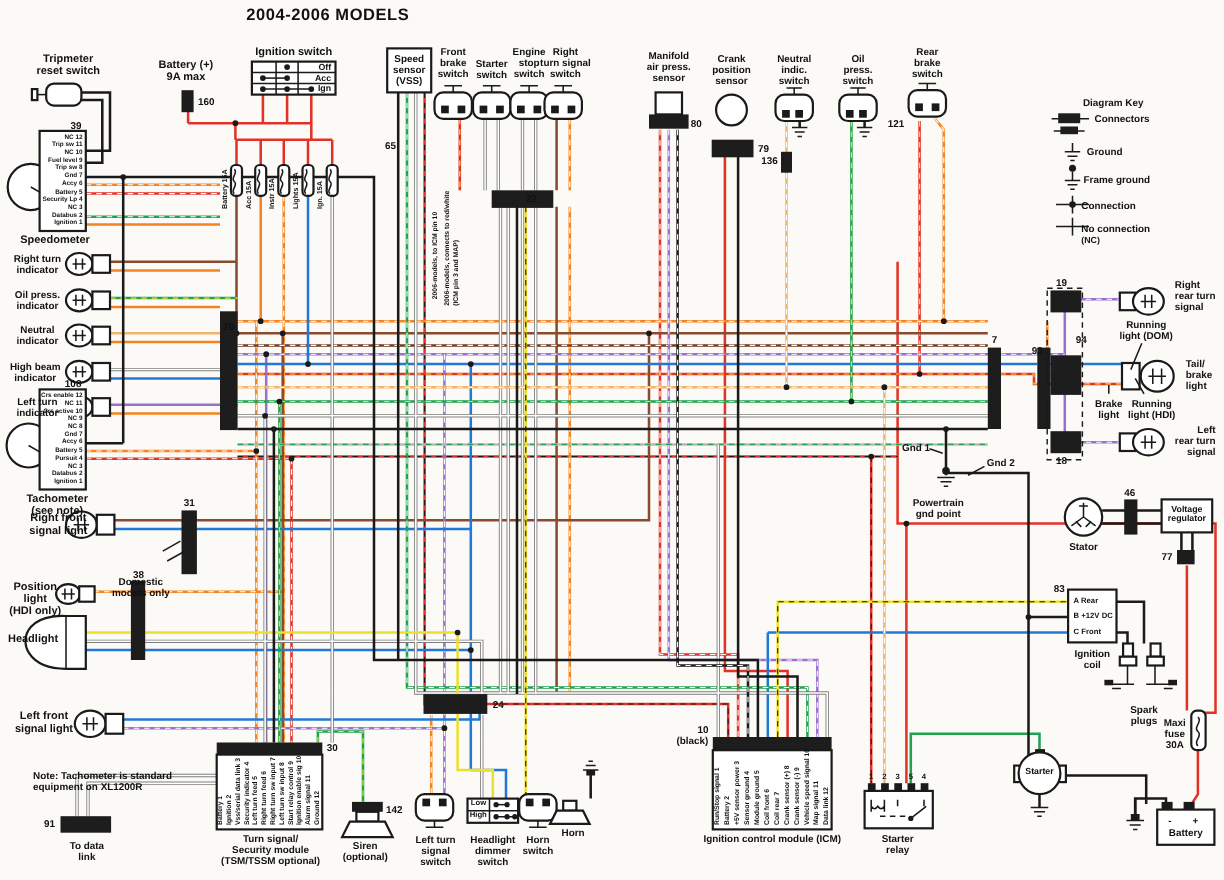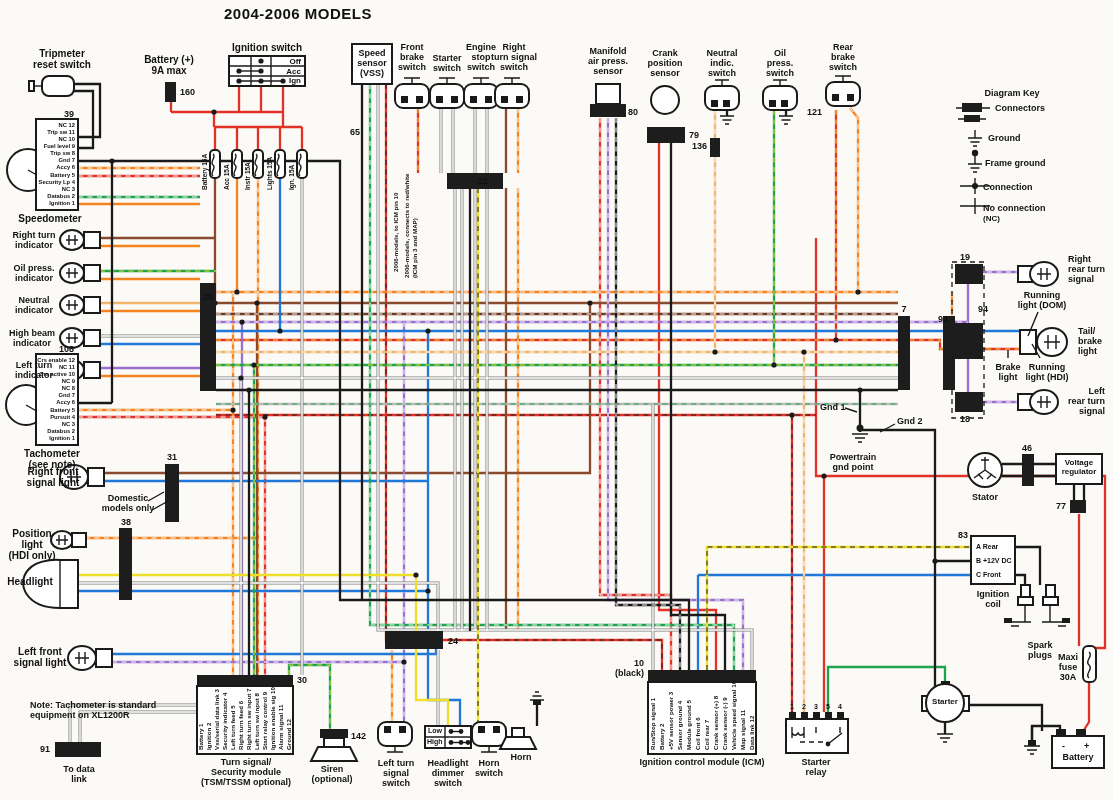--- a/index.html
+++ b/index.html
@@ -582,21 +582,21 @@
 <div class="pin" style="left:37px;top:408px;">Battery 5</div>
 <div class="pin" style="left:37px;top:415px;">Pursuit 4</div>
 <div class="pin" style="left:37px;top:422px;">NC 3</div>
 <div class="pin" style="left:37px;top:429px;">Databus 2</div>
 <div class="pin" style="left:37px;top:436px;">Ignition 1</div>
 <div class="lb" style="left:52px;top:448px;">Tachometer
 (see note)</div>
 
 <div class="lb" style="left:40px;top:466px;margin-left:13px;">Right front
 signal light</div>
-<div class="lb s9" style="left:128px;top:493px;">Domestic
+<div class="lb s9" style="left:128px;top:524px;">Domestic
 models only</div>
 <div class="lb s9" style="left:172px;top:452px;">31</div>
 <div class="lb" style="left:32px;top:528px;">Position
 light
 (HDI only)</div>
 <div class="lb s9" style="left:126px;top:517px;">38</div>
 <div class="lb" style="left:30px;top:576px;">Headlight</div>
 <div class="lb" style="left:40px;top:646px;">Left front
 signal light</div>
 

